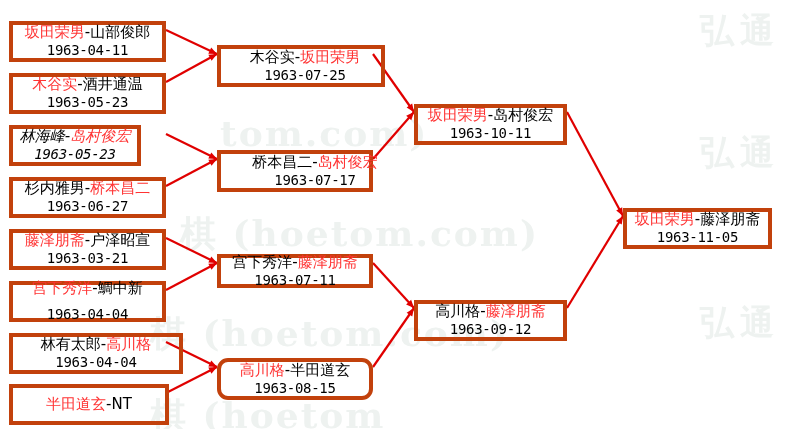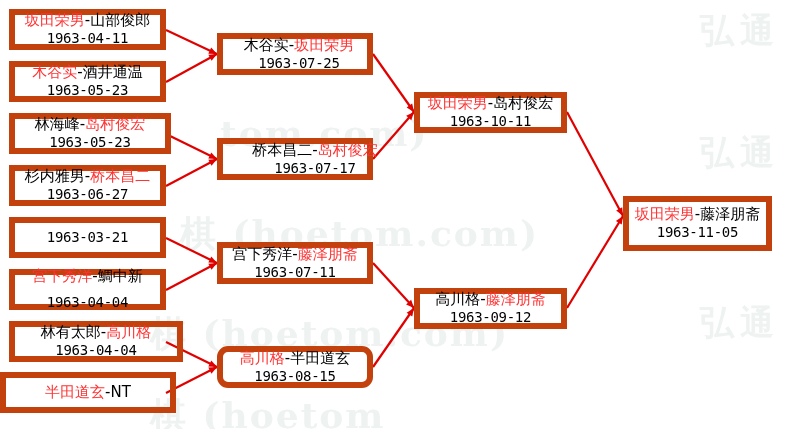--- a/index.html
+++ b/index.html
@@ -41,28 +41,29 @@
     left: 0; top: 0;
     width: 787px;
     height: 429px;
     z-index: 1;
     pointer-events: none;
   }
 
   .match-box {
     position: absolute;
     box-sizing: border-box;
-    border: 6px solid #c2410c;
+    border: 4px solid #c2410c;
     background: transparent;
     z-index: 2;
     display: flex;
     flex-direction: column;
     align-items: center;
     justify-content: center;
     line-height: 1.18;
+    margin-top: 12px;
   }
   .match-title {
     font-size: 15px;
     color: #000000;
     white-space: nowrap;
     font-family: "DejaVu Sans", "Liberation Sans", sans-serif;
   }
   .match-title .w { color: #ff3333; }
   .match-title .l { color: #000000; }
   .match-title .dash { color: #000000; }
@@ -122,66 +123,67 @@
 
   <div id="boxes-layer">
       <div class="match-box" style="left: 9px; top: 9px; width: 157px; height: 41px;">
         <div class="match-title"><span class="w">坂田荣男</span><span class="dash">-</span><span class="l">山部俊郎</span></div>
         <div class="match-date">1963-04-11</div>
       </div>
       <div class="match-box" style="left: 9px; top: 61px; width: 157px; height: 41px;">
         <div class="match-title"><span class="w">木谷实</span><span class="dash">-</span><span class="l">酒井通温</span></div>
         <div class="match-date">1963-05-23</div>
       </div>
-      <div class="match-box" style="left: 9px; top: 113px; width: 162px; height: 41px;">
+      <div class="match-box" style="left: 9px; top: 113px; width: 132px; height: 41px; font-style: italic;">
         <div class="match-title"><span class="l">林海峰</span><span class="dash">-</span><span class="w">岛村俊宏</span></div>
         <div class="match-date">1963-05-23</div>
       </div>
       <div class="match-box" style="left: 9px; top: 165px; width: 157px; height: 41px;">
         <div class="match-title"><span class="l">杉内雅男</span><span class="dash">-</span><span class="w">桥本昌二</span></div>
         <div class="match-date">1963-06-27</div>
       </div>
       <div class="match-box" style="left: 9px; top: 217px; width: 157px; height: 41px;">
+        <div class="match-title"><span class="w">藤泽朋斋</span><span class="dash">-</span><span class="l">户泽昭宣</span></div>
         <div class="match-date">1963-03-21</div>
       </div>
       <div class="match-box" style="left: 9px; top: 269px; width: 157px; height: 41px; gap: 8px;">
         <div class="match-title"><span class="w">宫下秀洋</span><span class="dash">-</span><span class="l">鯛中新</span></div>
         <div class="match-date">1963-04-04</div>
       </div>
       <div class="match-box" style="left: 9px; top: 321px; width: 174px; height: 41px;">
         <div class="match-title"><span class="l">林有太郎</span><span class="dash">-</span><span class="w">高川格</span></div>
         <div class="match-date">1963-04-04</div>
       </div>
-      <div class="match-box" style="left: 0; top: 372px; width: 176px; height: 41px;">
+      <div class="match-box" style="left: 9px; top: 372px; width: 160px; height: 41px;">
         <div class="match-title"><span class="w">半田道玄</span><span class="dash">-</span><span class="l">NT</span></div>
         <div class="match-date"></div>
       </div>
-      <div class="match-box" style="left: 217px; top: 33px; width: 156px; height: 42px; padding-left: 8px;">
+      <div class="match-box" style="left: 217px; top: 33px; width: 168px; height: 42px; padding-left: 8px;">
         <div class="match-title"><span class="l">木谷实</span><span class="dash">-</span><span class="w">坂田荣男</span></div>
         <div class="match-date">1963-07-25</div>
       </div>
       <div class="match-box" style="left: 217px; top: 138px; width: 156px; height: 42px; padding-left: 40px;">
         <div class="match-title"><span class="l">桥本昌二</span><span class="dash">-</span><span class="w">岛村俊宏</span></div>
         <div class="match-date">1963-07-17</div>
       </div>
-      <div class="match-box" style="left: 217px; top: 242px; width: 156px; height: 42px;">
+      <div class="match-box" style="left: 217px; top: 242px; width: 156px; height: 34px;">
         <div class="match-title"><span class="l">宫下秀洋</span><span class="dash">-</span><span class="w">藤泽朋斋</span></div>
         <div class="match-date">1963-07-11</div>
       </div>
       <div class="match-box" style="left: 217px; top: 346px; width: 156px; height: 42px; border-radius: 11px;">
         <div class="match-title"><span class="w">高川格</span><span class="dash">-</span><span class="l">半田道玄</span></div>
         <div class="match-date">1963-08-15</div>
       </div>
       <div class="match-box" style="left: 414px; top: 92px; width: 153px; height: 41px;">
         <div class="match-title"><span class="w">坂田荣男</span><span class="dash">-</span><span class="l">岛村俊宏</span></div>
         <div class="match-date">1963-10-11</div>
       </div>
       <div class="match-box" style="left: 414px; top: 288px; width: 153px; height: 41px;">
         <div class="match-title"><span class="l">高川格</span><span class="dash">-</span><span class="w">藤泽朋斋</span></div>
         <div class="match-date">1963-09-12</div>
       </div>
-      <div class="match-box" style="left: 623px; top: 196px; width: 149px; height: 55px;">
+      <div class="match-box" style="left: 623px; top: 196px; width: 149px; height: 41px;">
         <div class="match-title"><span class="w">坂田荣男</span><span class="dash">-</span><span class="l">藤泽朋斋</span></div>
         <div class="match-date">1963-11-05</div>
       </div>
     </div>
 
 </div>
 
 </body></html>

